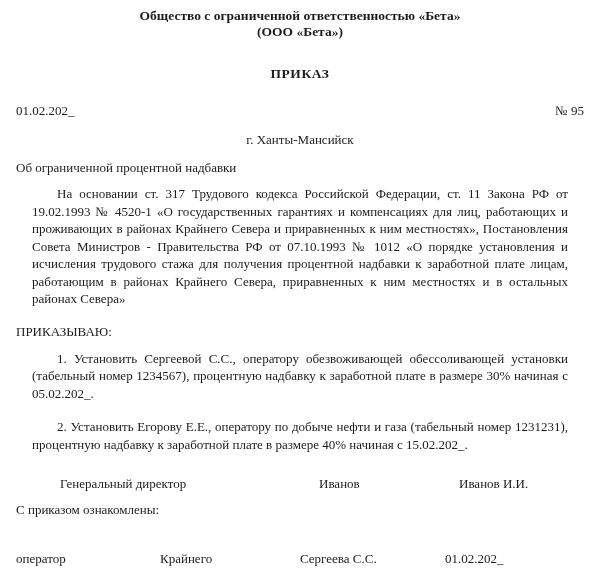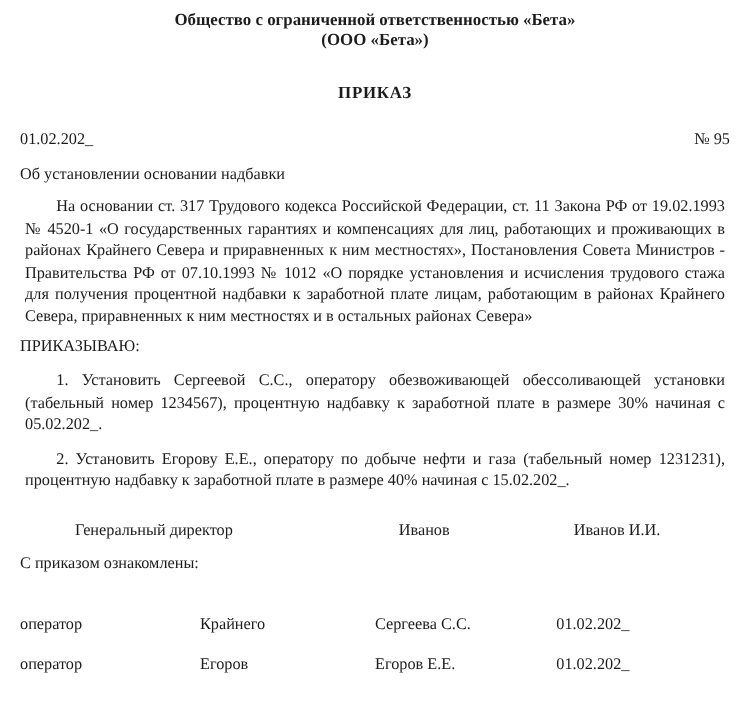--- a/index.html
+++ b/index.html
@@ -22,21 +22,21 @@
     font-size: 13px;
     margin-top: 21px;
   }
   .city { font-size: 13px; margin-top: 13px; }
   .subject { font-size: 13px; margin-top: 12px; }
   .para {
     font-size: 13px;
     line-height: 17.5px;
     text-align: justify;
     text-indent: 25px;
-    margin: 4px;
+    margin: 16px;
   }
   .preamble { margin-top: 9px; }
   .orderword { font-size: 13px; margin-top: 8px; }
   .item { margin-top: 10px; }
   .sig-row {
     display: grid;
     grid-template-columns: 259px 140px auto;
     font-size: 13px;
     margin-top: 23px;
     align-items: baseline;
@@ -63,22 +63,23 @@
     <div>(ООО «Бета»)</div>
   </div>
 
   <div class="doctype center">ПРИКАЗ</div>
 
   <div class="meta-row">
     <span>01.02.202_</span>
     <span>№ 95</span>
   </div>
 
+  <div class="city center">г. Ханты-Мансийск</div>
 
-  <div class="subject">Об установлении основании надбавки</div>
+  <div class="subject">Об ограниченной процентной надбавки</div>
 
   <p class="para preamble">На основании ст. 317 Трудового кодекса Российской Федерации, ст. 11 Закона РФ от 19.02.1993 № 4520-1 «О государственных гарантиях и компенсациях для лиц, работающих и проживающих в районах Крайнего Севера и приравненных к ним местностях», Постановления Совета Министров - Правительства РФ от 07.10.1993 № 1012 «О порядке установления и исчисления трудового стажа для получения процентной надбавки к заработной плате лицам, работающим в районах Крайнего Севера, приравненных к ним местностях и в остальных районах Севера»</p>
 
   <div class="orderword">ПРИКАЗЫВАЮ:</div>
 
   <p class="para item">1. Установить Сергеевой С.С., оператору обезвоживающей обессоливающей установки (табельный номер 1234567), процентную надбавку к заработной плате в размере 30% начиная с 05.02.202_.</p>
   <p class="para item">2. Установить Егорову Е.Е., оператору по добыче нефти и газа (табельный номер 1231231), процентную надбавку к заработной плате в размере 40% начиная с 15.02.202_.</p>
 
   <div class="sig-row">
     <span>Генеральный директор</span>

